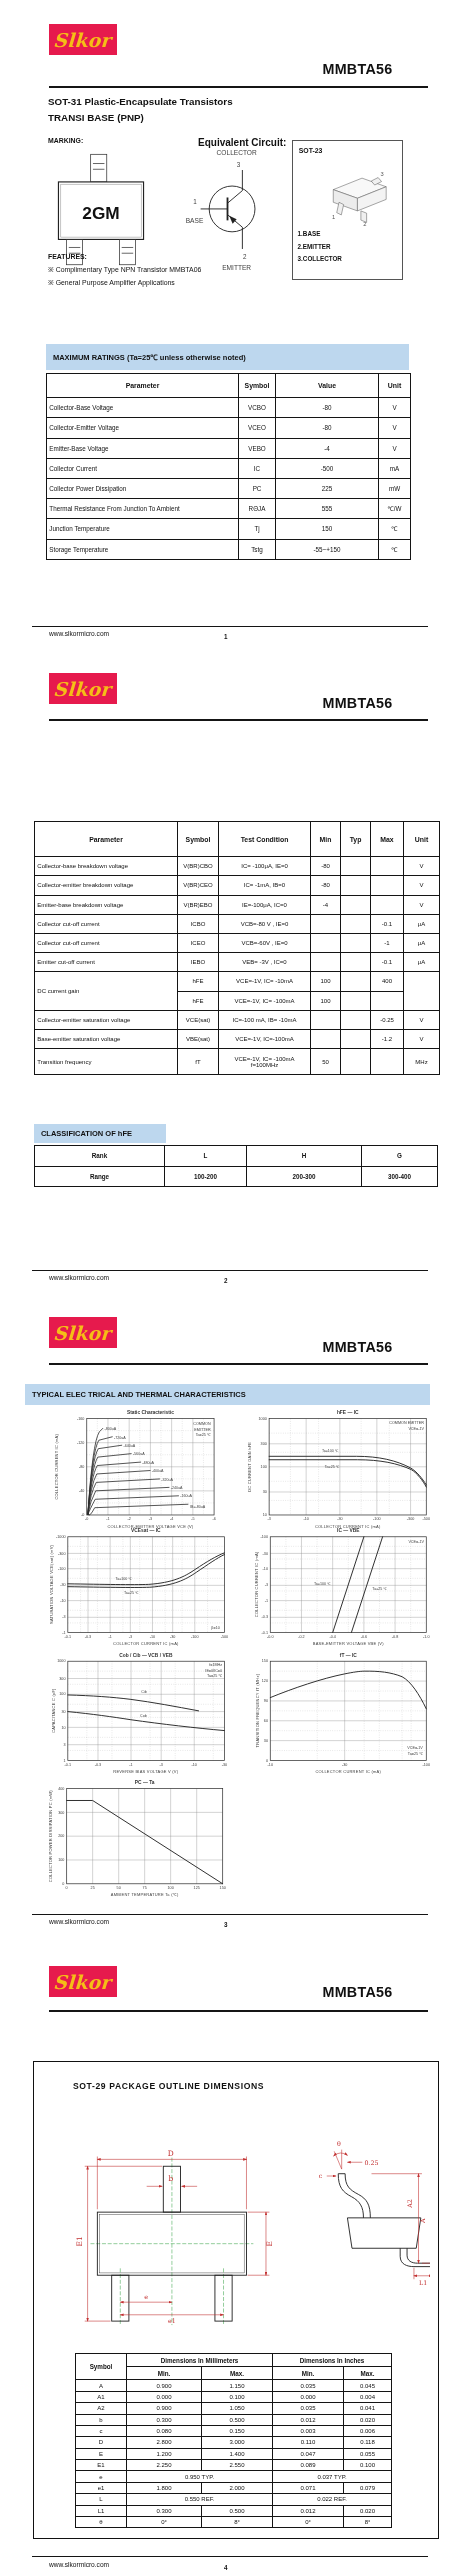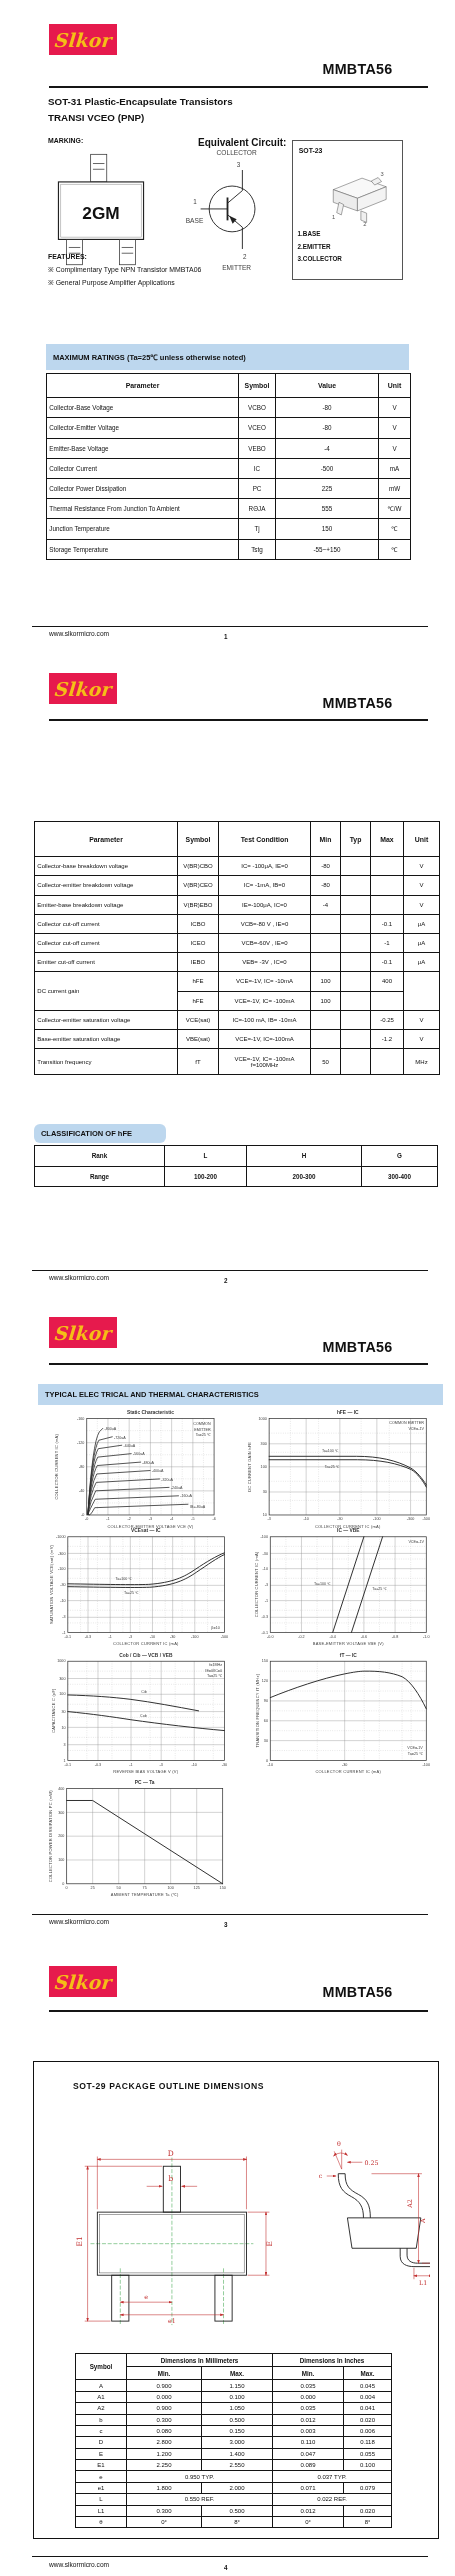--- a/index.html
+++ b/index.html
@@ -54,21 +54,21 @@
 <body>
 
 <div class="canvas">
 
   <div class="logo abs" style="left:49px;top:24px;">
       <span>Slkor</span>
     </div>
   <div class="part abs" style="left:287px;top:61px;">MMBTA56</div>
   <div class="hrule abs" style="left:49px;top:86px;"></div>
   <div class="h1 abs" style="left:48px;top:96px;">SOT-31 Plastic-Encapsulate Transistors</div>
-  <div class="h1 abs" style="left:48px;top:112px;">TRANSI VCEO (PNP)</div>
+  <div class="h1 abs" style="left:48px;top:112px;">TRANSI BASE (PNP)</div>
   <div class="lbl abs" style="left:48px;top:137px;">MARKING:</div>
 
   <svg class="abs" style="left:55px;top:145px;" width="92" height="121" viewBox="0 0 160 210">
     <g stroke="#333" stroke-width="1.3" fill="none">
       <rect x="62" y="16" width="28" height="48"></rect>
         <line x1="66" y1="32" x2="86" y2="32"></line>
         <line x1="66" y1="42" x2="86" y2="42"></line>
     </g>
     <rect x="6" y="64" width="148" height="100" stroke="#222" stroke-width="2" fill="#fff"></rect>
     <rect x="10" y="68" width="140" height="92" stroke="#999" stroke-width="1" fill="none"></rect>
@@ -319,21 +319,21 @@
           <td class="c prew">VCE=-1V, IC= -100mA
 f=100MHz</td>
           <td class="c">50</td>
           <td class="c"></td>
           <td class="c"></td>
           <td class="c">MHz</td>
         </tr>
   </tbody>
     </table>
 
-  <div class="secbar abs" style="left:34px;top:1124px;width:132px;height:19px;border-radius:6px;">CLASSIFICATION OF hFE</div>
+  <div class="secbar abs" style="left:34px;top:1124px;width:132px;height:19px;">CLASSIFICATION OF hFE</div>
   <table id="classtable" style="left:34px;top:1145px;width:404px;">
     <colgroup>
         <col style="width:130px">
         <col style="width:82px">
         <col style="width:115px">
         <col style="width:76px">
       </colgroup>
     <tbody>
         <tr>
       <td>Rank</td>
@@ -352,21 +352,21 @@
 
   <div class="frule abs" style="left:32px;top:1270px;"></div>
   <a class="site abs" href="#" style="left:49px;top:1274px;">www.slkormicro.com</a>
   <div class="pagenum abs" style="left:224px;top:1277px;">2</div>
 
   <div class="logo abs" style="left:49px;top:1317px;">
       <span>Slkor</span>
     </div>
   <div class="part abs" style="left:287px;top:1339px;">MMBTA56</div>
   <div class="hrule abs" style="left:49px;top:1363px;"></div>
-  <div class="secbar abs" style="left:38px;top:1384px;width:405px;height:20.7px;">TYPICAL ELEC TRICAL AND THERMAL CHARACTERISTICS</div>
+  <div class="secbar abs" style="left:25px;top:1384px;width:405px;height:20.7px;">TYPICAL ELEC TRICAL AND THERMAL CHARACTERISTICS</div>
 
   <svg class="abs" style="left:32px;top:1406px;" width="402" height="499" viewBox="55 2450 700 870">
 
     <g>
       <text x="261" y="2464" class="ttl tam">Static Characteristic</text>
       <path class="gmin" d="M168.5 2472V2640M205.5 2472V2640M242.5 2472V2640M279.5 2472V2640M316.5 2472V2640M353.5 2472V2640M150 2619H372M150 2577H372M150 2535H372M150 2493H372"></path>
       <path class="gmaj" d="M187 2472V2640M224 2472V2640M261 2472V2640M298 2472V2640M335 2472V2640M150 2598H372M150 2556H372M150 2514H372"></path>
       <rect class="frame" x="150" y="2472" width="222" height="168"></rect>
       <g>
         <path class="curve" style="stroke-width:1.4" d="M152 2639 Q154.6 2645.3 163.9 2627.3 L326.5 2621.3"></path>

